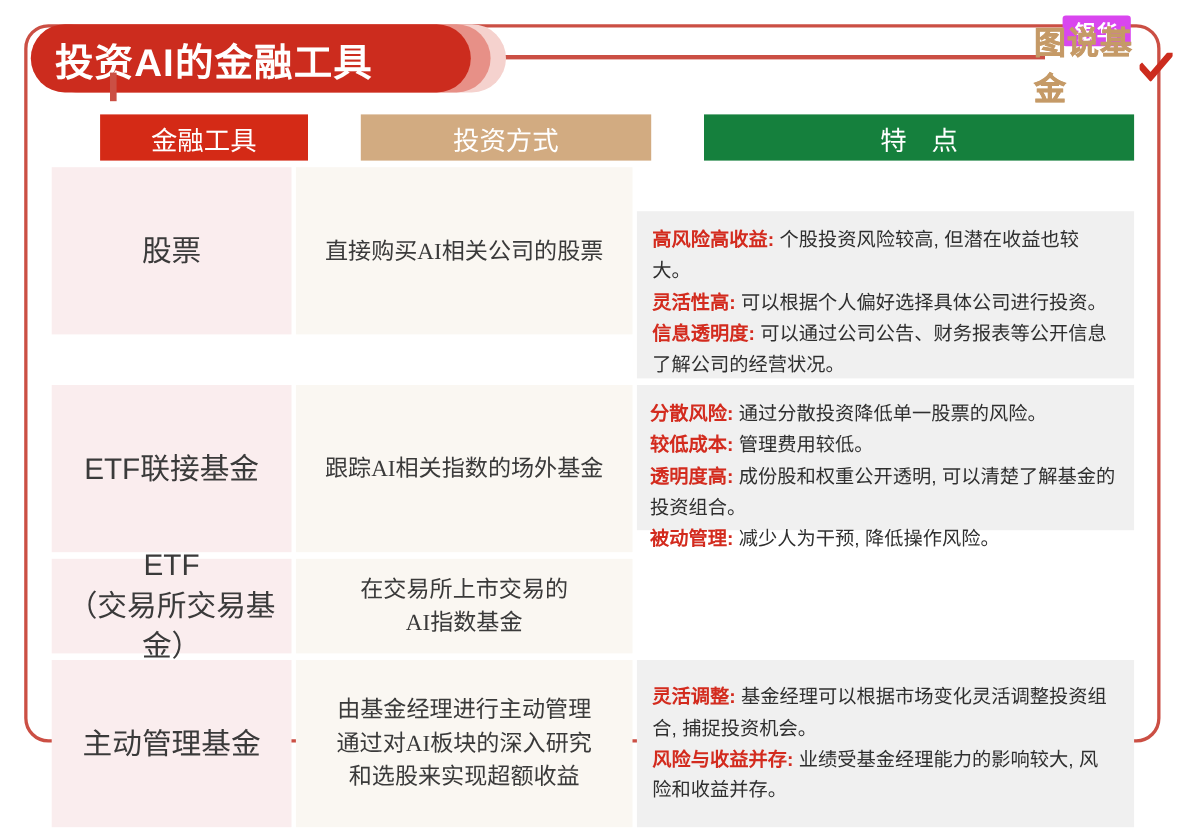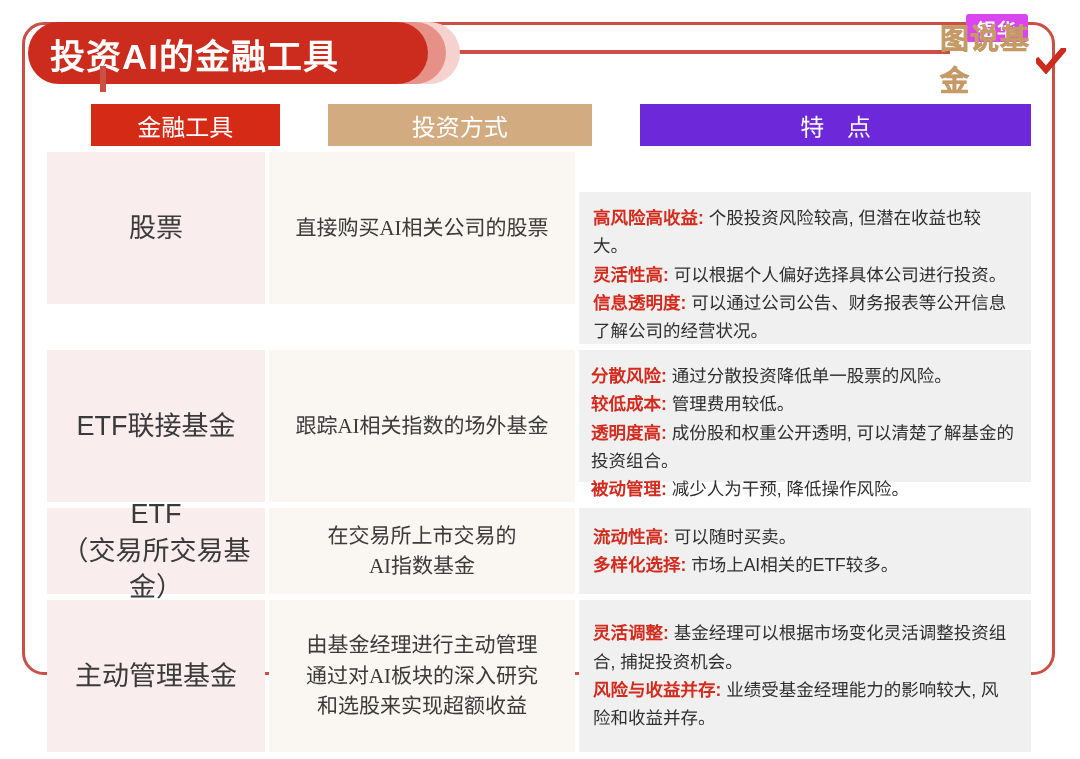--- a/index.html
+++ b/index.html
@@ -134,21 +134,21 @@
     text-align:center;
   }
   .c1{width:218px;margin-right:4px;}
   .c2{width:306px;margin-right:4px;font-family:Liberation Serif, serif;}
   .c3{width:452px;}
 
   
   .hrow .cell{height:42px;font-size:24px;color:#ffffff;margin-left:44px;}
   .hrow .c1{background:#D42A16;}
   .hrow .c2{background:#D2AB81;}
-  .hrow .c3{background:#6d28d9;letter-spacing:8px;text-indent:8px;}
+  .hrow .c3{background:#15803d;letter-spacing:8px;text-indent:8px;}
 
   
   .brow .c1{background:#FAEDEE;color:#3a3a3a;font-size:27px;line-height:1.35;}
   .brow .c2{background:#FAF7F2;color:#3a3a3a;font-size:21px;line-height:1.45;}
   .brow .c3{
     background:#F0F0F0;
     display:block;
     padding:12px 16px 12px 14px;
     text-align:left;
   }
@@ -218,24 +218,20 @@
           <div class="feat"><span class="k">被动管理:</span><span> 减少人为干预, 降低操作风险。</span></div>
         </div>
       </div>
       <div class="row brow">
         <div class="cell c1" style="height: 86px;">
           <div style="width: 100%;">ETF<br>（交易所交易基金）</div>
         </div>
         <div class="cell c2" style="height: 86px;">
           <div style="width: 100%;">在交易所上市交易的<br>AI指数基金</div>
         </div>
-        <div class="cell c3" style="height: 86px; display: flex; flex-direction: column; justify-content: center; align-items: flex-start;">
-          <div class="feat"><span class="k">流动性高:</span><span> 可以随时买卖。</span></div>
-          <div class="feat"><span class="k">多样化选择:</span><span> 市场上AI相关的ETF较多。</span></div>
-        </div>
       </div>
       <div class="row brow">
         <div class="cell c1" style="height: 152px;">
           <div style="width: 100%;">主动管理基金</div>
         </div>
         <div class="cell c2" style="height: 152px;">
           <div style="width: 100%;">由基金经理进行主动管理<br>通过对AI板块的深入研究<br>和选股来实现超额收益</div>
         </div>
         <div class="cell c3" style="height: 152px; display: flex; flex-direction: column; justify-content: center; align-items: flex-start;">
           <div class="feat"><span class="k">灵活调整:</span><span> 基金经理可以根据市场变化灵活调整投资组合, 捕捉投资机会。</span></div>

